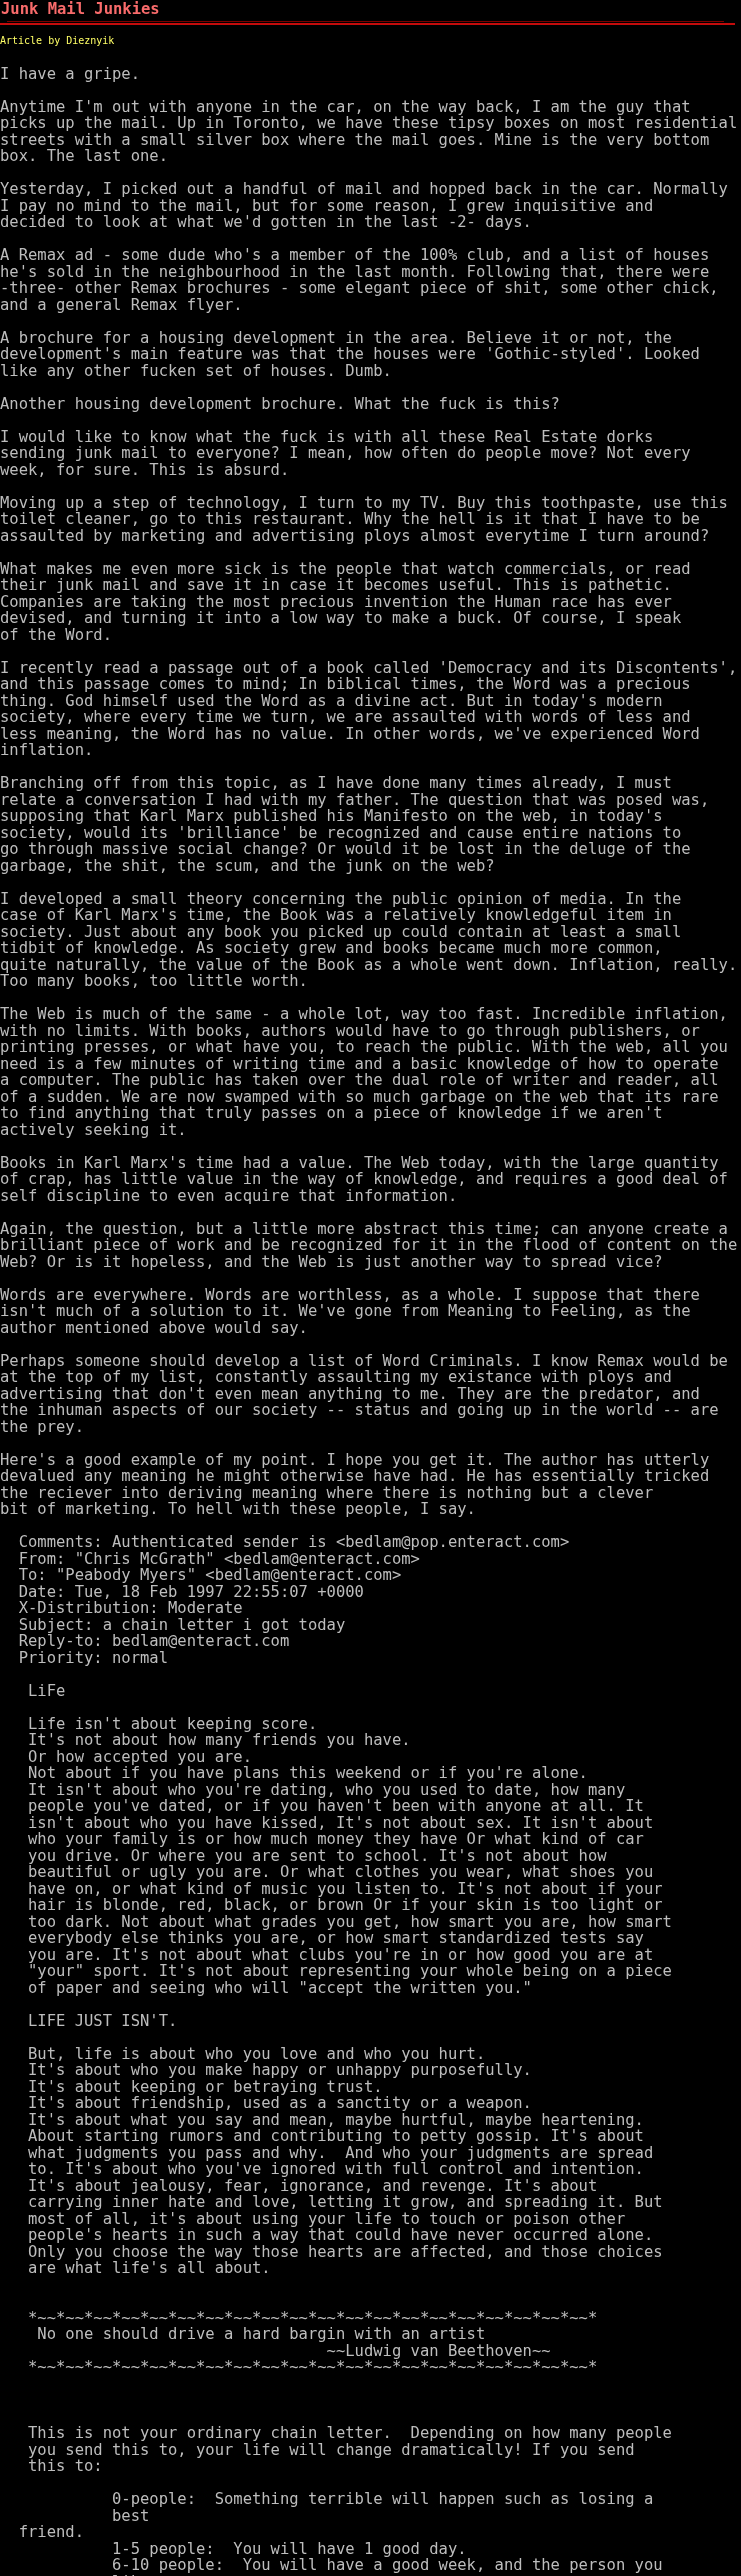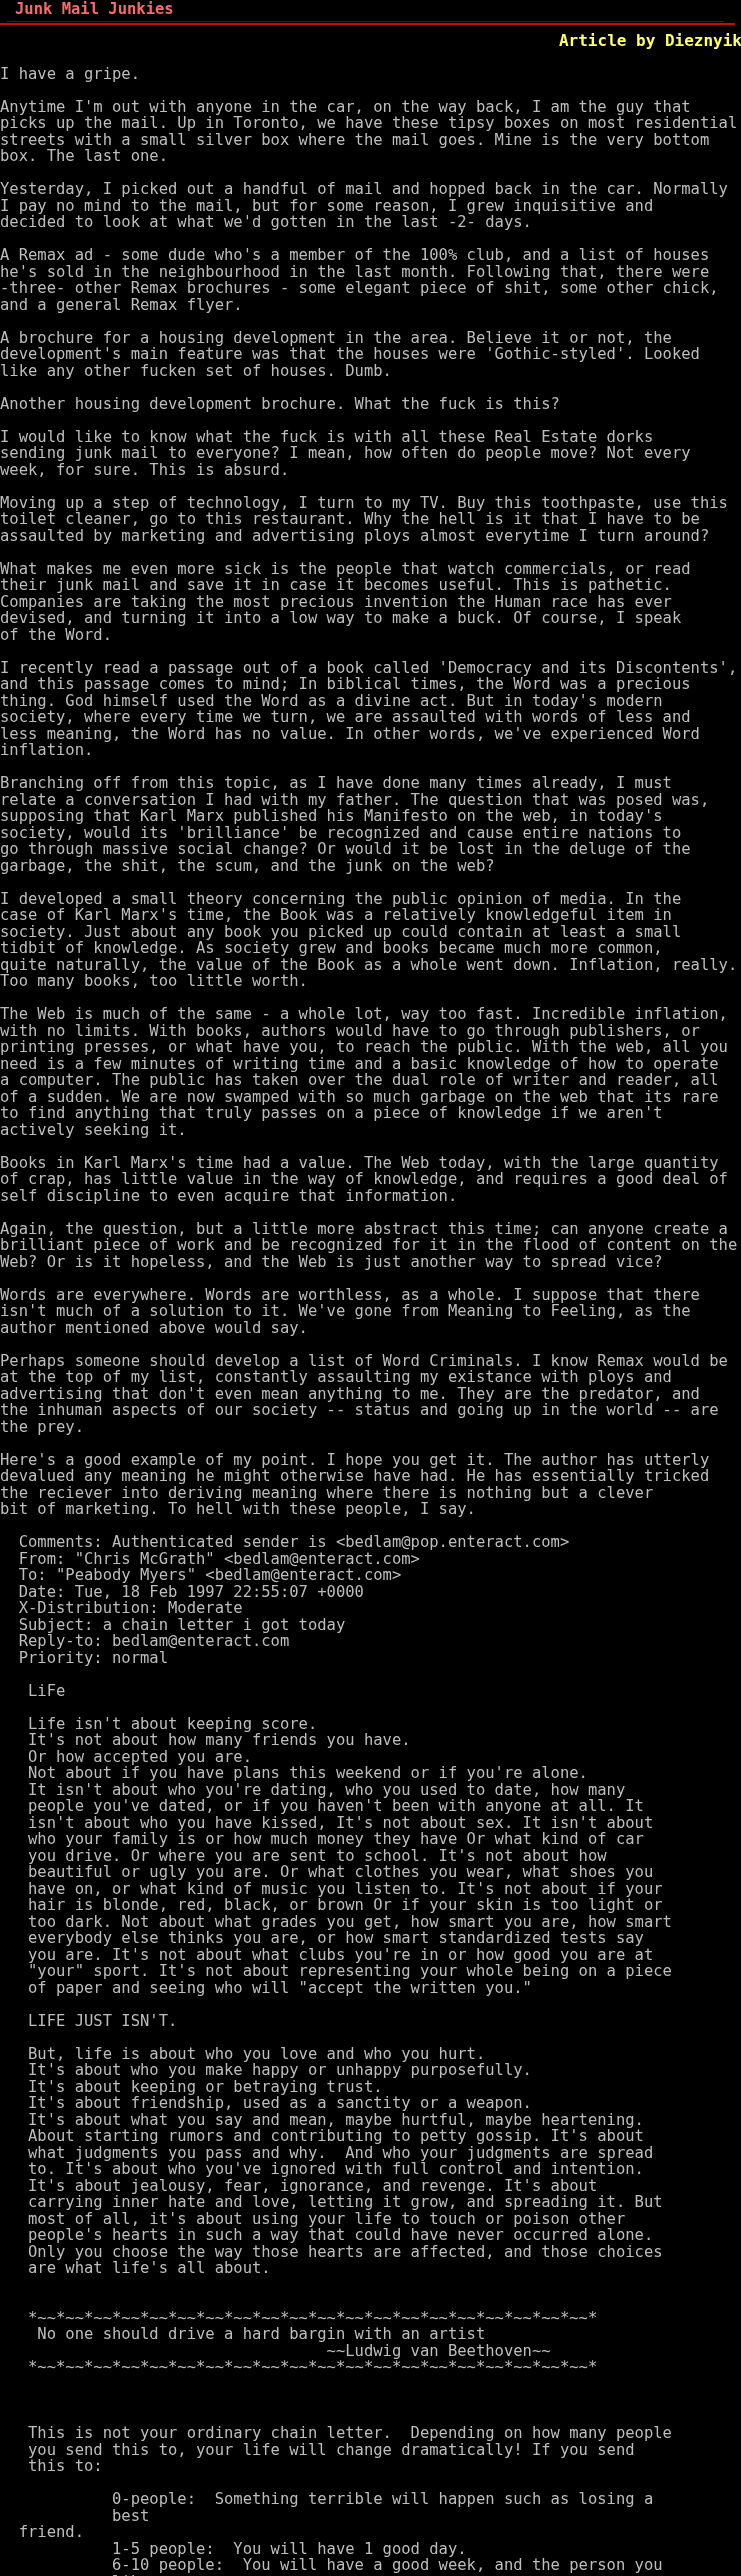--- a/index.html
+++ b/index.html
@@ -14,21 +14,21 @@
   html, body { background: var(--page_bg); }
   body {
     width: 742px;
     height: 3001px;
     overflow: hidden;
     font-family: "DejaVu Sans Mono", "Liberation Mono", monospace;
     color: var(--body_gray);
   }
   .page-title {
     padding-top: 1px;
-    padding-left: 15px;
+    padding-left: 1px;
     font-size: 15.5px;
     line-height: 16.5px;
     font-weight: bold;
     color: var(--title_red);
     white-space: pre;
   }
   .rule { margin-top: 3.1px; }
   .rule .rule-dark {
     height: 1.5px;
     margin-left: 7.2px;
@@ -36,26 +36,25 @@
     background: var(--rule_dark);
   }
   .rule .rule-bright {
     height: 1.5px;
     margin-top: 1px;
     margin-right: 7.2px;
     background: var(--rule_bright);
   }
   .byline {
     margin-top: 8.2px;
-    font-size: 16px;
+    font-size: 10px;
     line-height: 16.5px;
-    font-weight: bold;
+    font-weight: normal;
     color: var(--byline_yellow);
     white-space: pre;
-    text-align: right;
   }
   pre.article-text {
     margin-top: 16.5px;
     font-family: inherit;
     font-size: 15.5px;
     line-height: 16.5px;
     color: var(--body_gray);
     white-space: pre;
   }
 </style>

